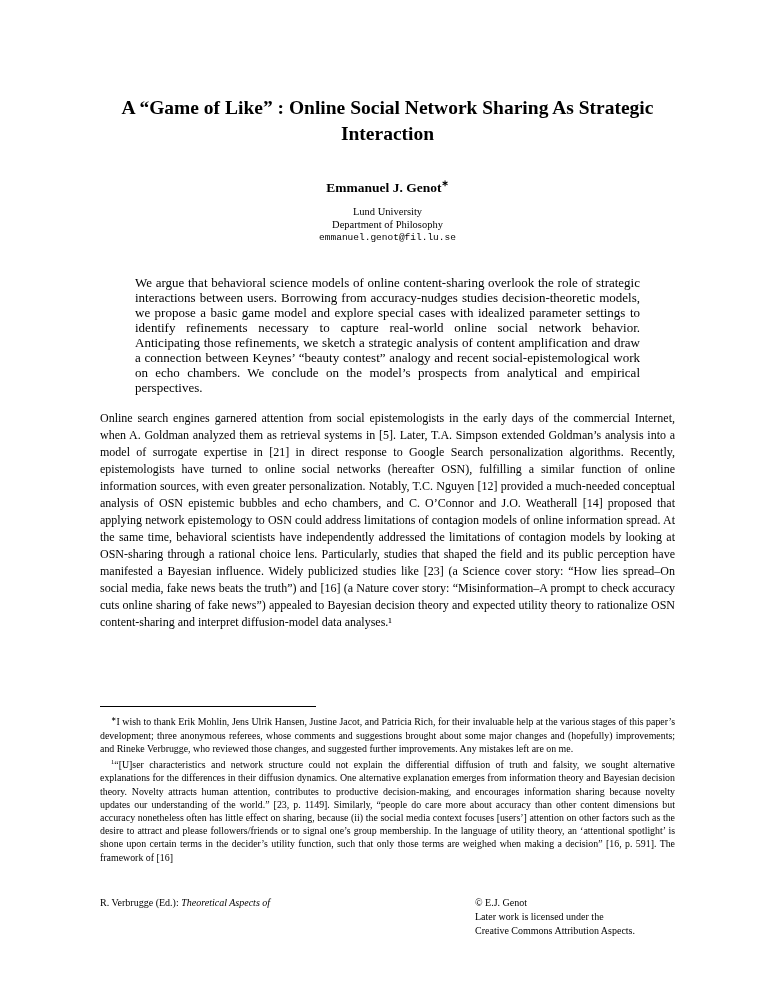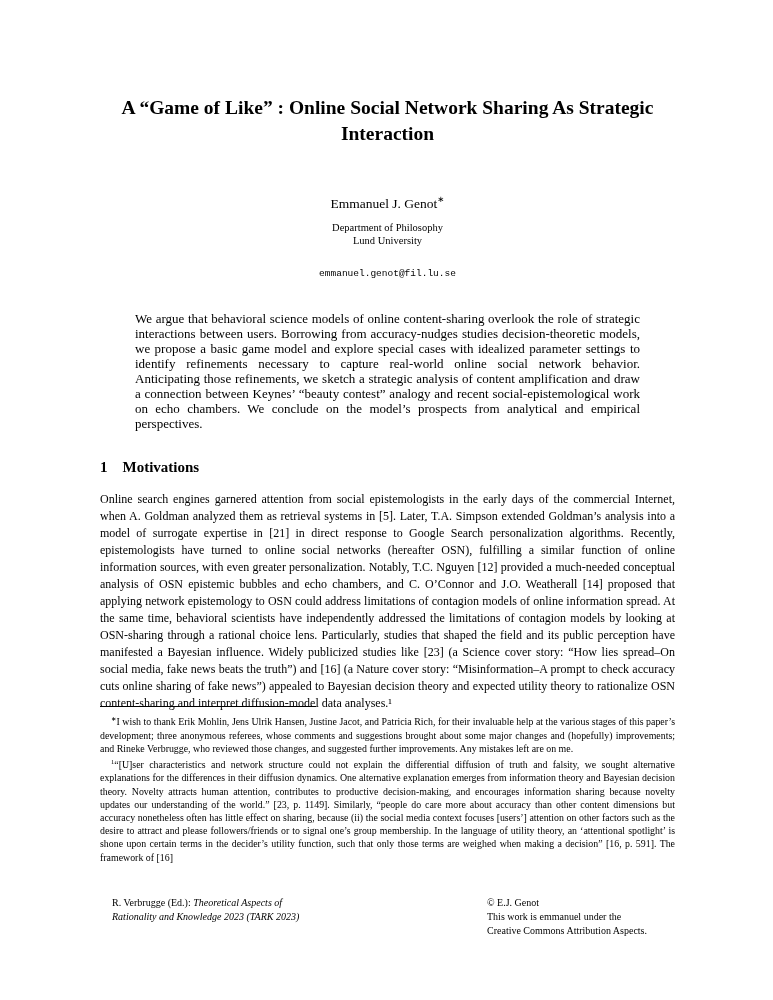--- a/index.html
+++ b/index.html
@@ -18,33 +18,34 @@
     width:575px;
   }
   .title {
     margin-top:95px;
     font-size:19.5px;
     font-weight:bold;
     text-align:center;
     line-height:1.32;
   }
   .author-line {
-    margin-top:48px;
+    margin-top:32px;
     text-align:center;
     font-size:13.5px;
+    font-weight:bold;
   }
   .author-line sup { font-size:8.5px; }
   .affiliation {
     margin-top:9px;
     text-align:center;
     font-size:10.5px;
     line-height:1.28;
   }
   .email {
-    margin-top:20px;
+    margin-top:0;
     text-align:center;
     font-family:"Liberation Mono", monospace;
     font-size:9.5px;
   }
   .abstract {
     margin:32px 35px 0 35px;
     font-size:13px;
     line-height:15px;
     text-align:justify;
   }
@@ -78,71 +79,67 @@
   }
   .footnote p { text-indent:11px; }
   .footnote sup { font-size:6.5px; }
   .footer {
     position:absolute;
     left:100px; top:896px;
     width:575px;
     font-size:10px;
     line-height:14px;
     display:flex;
-    justify-content:flex-end;
+    justify-content:flex-start;
   }
   .footer .left { width:375px; }
   .footer .right { width:188px; }
   .italic { font-style:italic; }
 </style>
 </head>
 <body>
 
 <div class="page">
   <div class="content">
 
     <h1 class="title">A “Game of Like” : Online Social Network Sharing As Strategic Interaction</h1>
 
     <div class="author-line">
       <span>Emmanuel J. Genot</span><sup>∗</sup>
     </div>
 
     <div class="affiliation">
+      <div>Lund University</div>
       <div>Department of Philosophy</div>
-      <div>Lund University</div>
     </div>
 
     <div class="email">emmanuel.genot@fil.lu.se</div>
 
     <p class="abstract">We argue that behavioral science models of online content-sharing overlook the role of strategic interactions between users. Borrowing from accuracy-nudges studies decision-theoretic models, we propose a basic game model and explore special cases with idealized parameter settings to identify refinements necessary to capture real-world online social network behavior. Anticipating those refinements, we sketch a strategic analysis of content amplification and draw a connection between Keynes’ “beauty contest” analogy and recent social-epistemological work on echo chambers. We conclude on the model’s prospects from analytical and empirical perspectives.</p>
 
-    <h2 class="section-heading">
-      <span class="sec-num">1</span><span>Motivations</span>
-    </h2>
 
     <p class="body-par">Online search engines garnered attention from social epistemologists in the early days of the commercial Internet, when A. Goldman analyzed them as retrieval systems in [5]. Later, T.A. Simpson extended Goldman’s analysis into a model of surrogate expertise in [21] in direct response to Google Search personalization algorithms. Recently, epistemologists have turned to online social networks (hereafter OSN), fulfilling a similar function of online information sources, with even greater personalization. Notably, T.C. Nguyen [12] provided a much-needed conceptual analysis of OSN epistemic bubbles and echo chambers, and C. O’Connor and J.O. Weatherall [14] proposed that applying network epistemology to OSN could address limitations of contagion models of online information spread. At the same time, behavioral scientists have independently addressed the limitations of contagion models by looking at OSN-sharing through a rational choice lens. Particularly, studies that shaped the field and its public perception have manifested a Bayesian influence. Widely publicized studies like [23] (a Science cover story: “How lies spread–On social media, fake news beats the truth”) and [16] (a Nature cover story: “Misinformation–A prompt to check accuracy cuts online sharing of fake news”) appealed to Bayesian decision theory and expected utility theory to rationalize OSN content-sharing and interpret diffusion-model data analyses.¹</p>
 
   </div>
 
   <div class="footnote-area">
     <hr class="fn-rule">
     <div class="footnotes">
       <div class="footnote">
         <p><sup>∗</sup><span>I wish to thank Erik Mohlin, Jens Ulrik Hansen, Justine Jacot, and Patricia Rich, for their invaluable help at the various stages of this paper’s development; three anonymous referees, whose comments and suggestions brought about some major changes and (hopefully) improvements; and Rineke Verbrugge, who reviewed those changes, and suggested further improvements. Any mistakes left are on me.</span></p>
       </div>
       <div class="footnote">
         <p><sup>1</sup><span>“[U]ser characteristics and network structure could not explain the differential diffusion of truth and falsity, we sought alternative explanations for the differences in their diffusion dynamics. One alternative explanation emerges from information theory and Bayesian decision theory. Novelty attracts human attention, contributes to productive decision-making, and encourages information sharing because novelty updates our understanding of the world.” [23, p. 1149]. Similarly, “people do care more about accuracy than other content dimensions but accuracy nonetheless often has little effect on sharing, because (ii) the social media context focuses [users’] attention on other factors such as the desire to attract and please followers/friends or to signal one’s group membership. In the language of utility theory, an ‘attentional spotlight’ is shone upon certain terms in the decider’s utility function, such that only those terms are weighed when making a decision” [16, p. 591]. The framework of [16]</span></p>
       </div>
     </div>
   </div>
 
   <div class="footer">
     <div class="left">
       <div><span>R. Verbrugge (Ed.): </span><span class="italic">Theoretical Aspects of</span></div>
-      <div class="italic">Rationality and Knowledge 2023 (TARK 2023)</div>
     </div>
     <div class="right">
       <div>© E.J. Genot</div>
-      <div>This work is emmanuel under the</div>
+      <div>Later work is licensed under the</div>
       <div>Creative Commons Attribution Aspects.</div>
     </div>
   </div>
 </div>
 
 </body></html>

